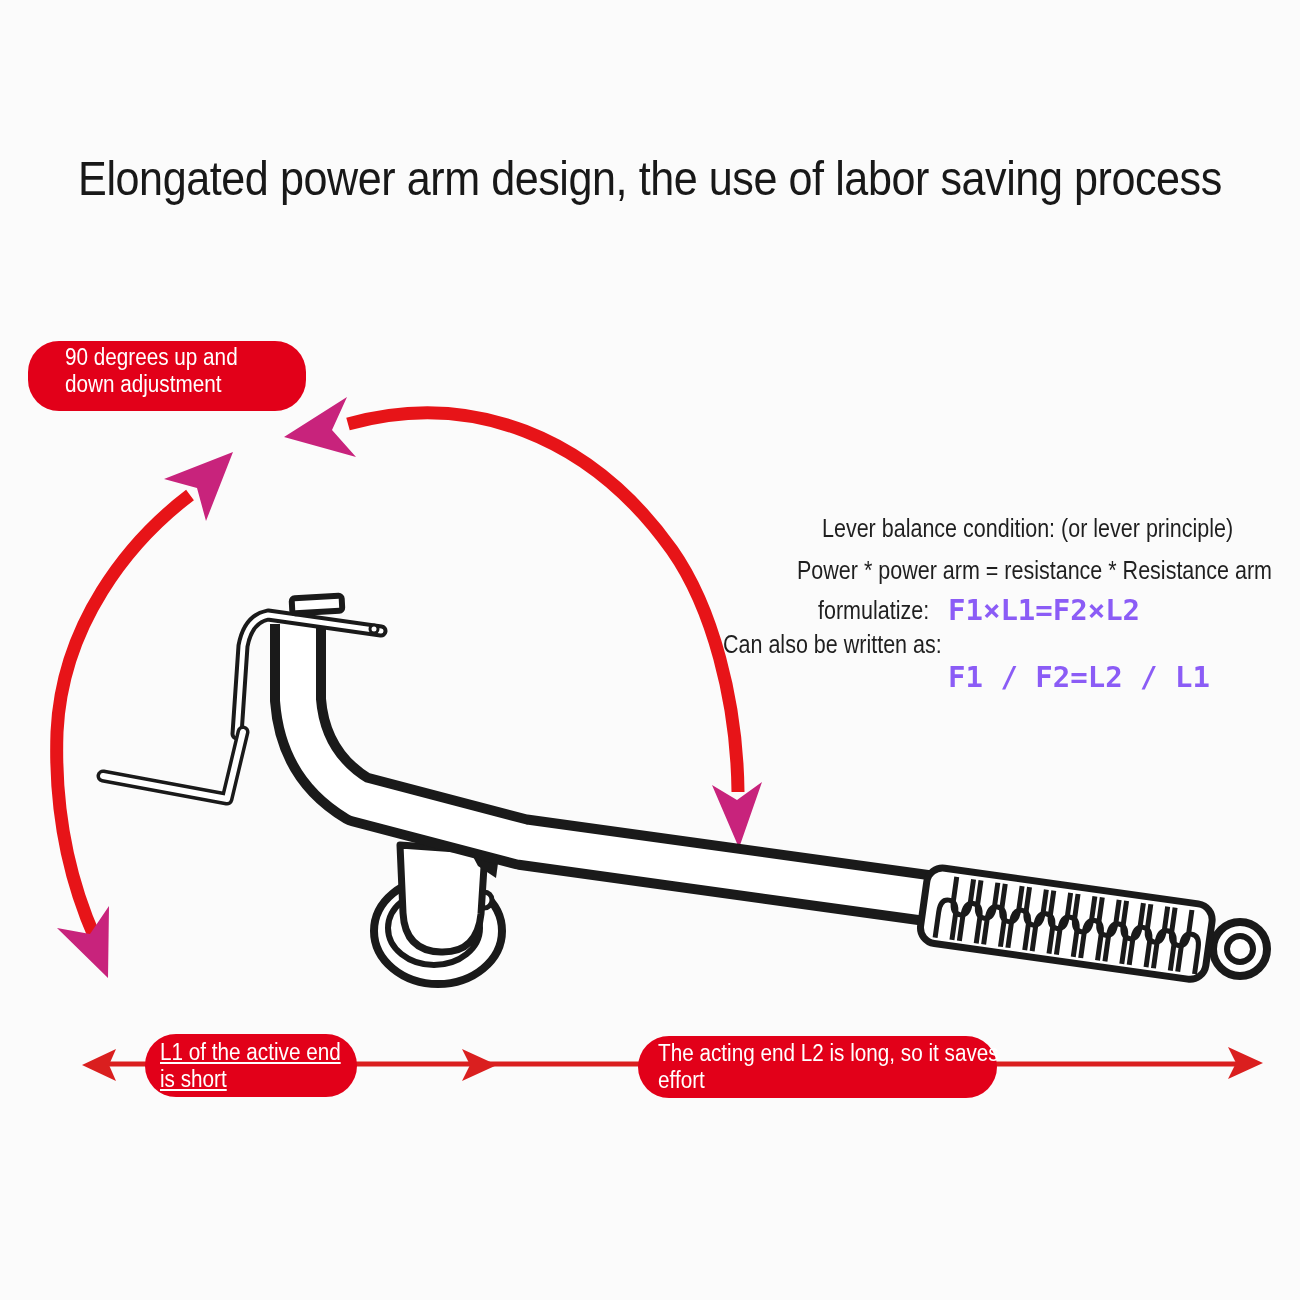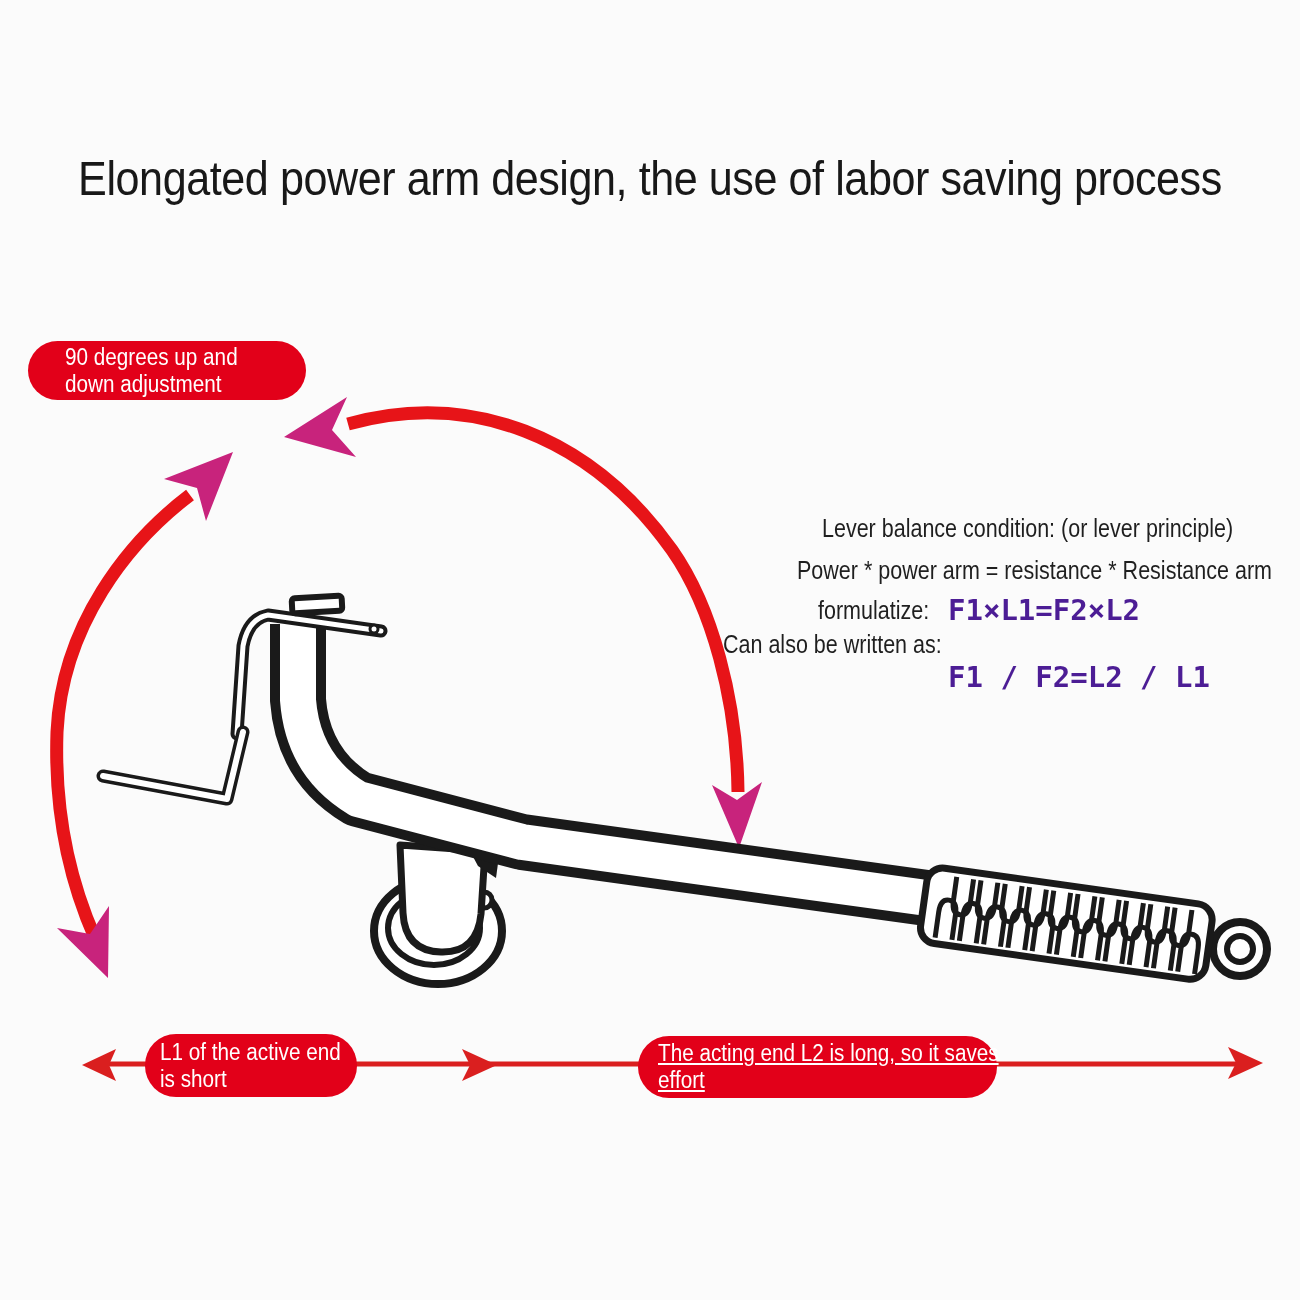--- a/index.html
+++ b/index.html
@@ -18,30 +18,30 @@
   }
   .badge{
     position:absolute;z-index:2;background:#e20019;border-radius:31px;
     color:#ffffff;box-sizing:border-box;
   }
   .badge .blines{
     font-size:23px;line-height:26.5px;
     transform:scaleX(0.9);transform-origin:0 50%;
     white-space:nowrap;
   }
-  .badge-adjust{left:28px;top:341px;width:278px;height:59px;padding:3px 0 0 37px;}
-  .badge-l1{left:145px;top:1034px;width:212px;height:63px;padding:5px 0 0 15px;}
-  .badge-l2{left:638px;top:1036px;width:359px;height:62px;padding:4px 0 0 20px;text-decoration:underline;}
+  .badge-adjust{left:28px;top:341px;width:278px;height:70px;padding:3px 0 0 37px;}
+  .badge-l1{left:145px;top:1034px;width:212px;height:63px;padding:5px 0 0 15px;text-decoration:underline;}
+  .badge-l2{left:638px;top:1036px;width:359px;height:62px;padding:4px 0 0 20px;}
   .pline{
     font-size:25px;color:#1f1f1f;
     transform:scaleX(0.86);transform-origin:0 50%;
   }
   .formula{
     font-family:"DejaVu Sans Mono", monospace;
-    font-weight:bold;font-size:29px;color:#4c1d95;
+    font-weight:bold;font-size:29px;color:#8b5cf6;
     transform:none;letter-spacing:0px;
   }
   .p1{left:822px;top:514px;}
   .p2{left:797px;top:556px;}
   .p3l{left:818px;top:596px;}
   .p3f{left:948px;top:593px;}
   .p4l{left:723px;top:630px;}
   .p4f{left:948px;top:660px;}
 </style>
 </head>

